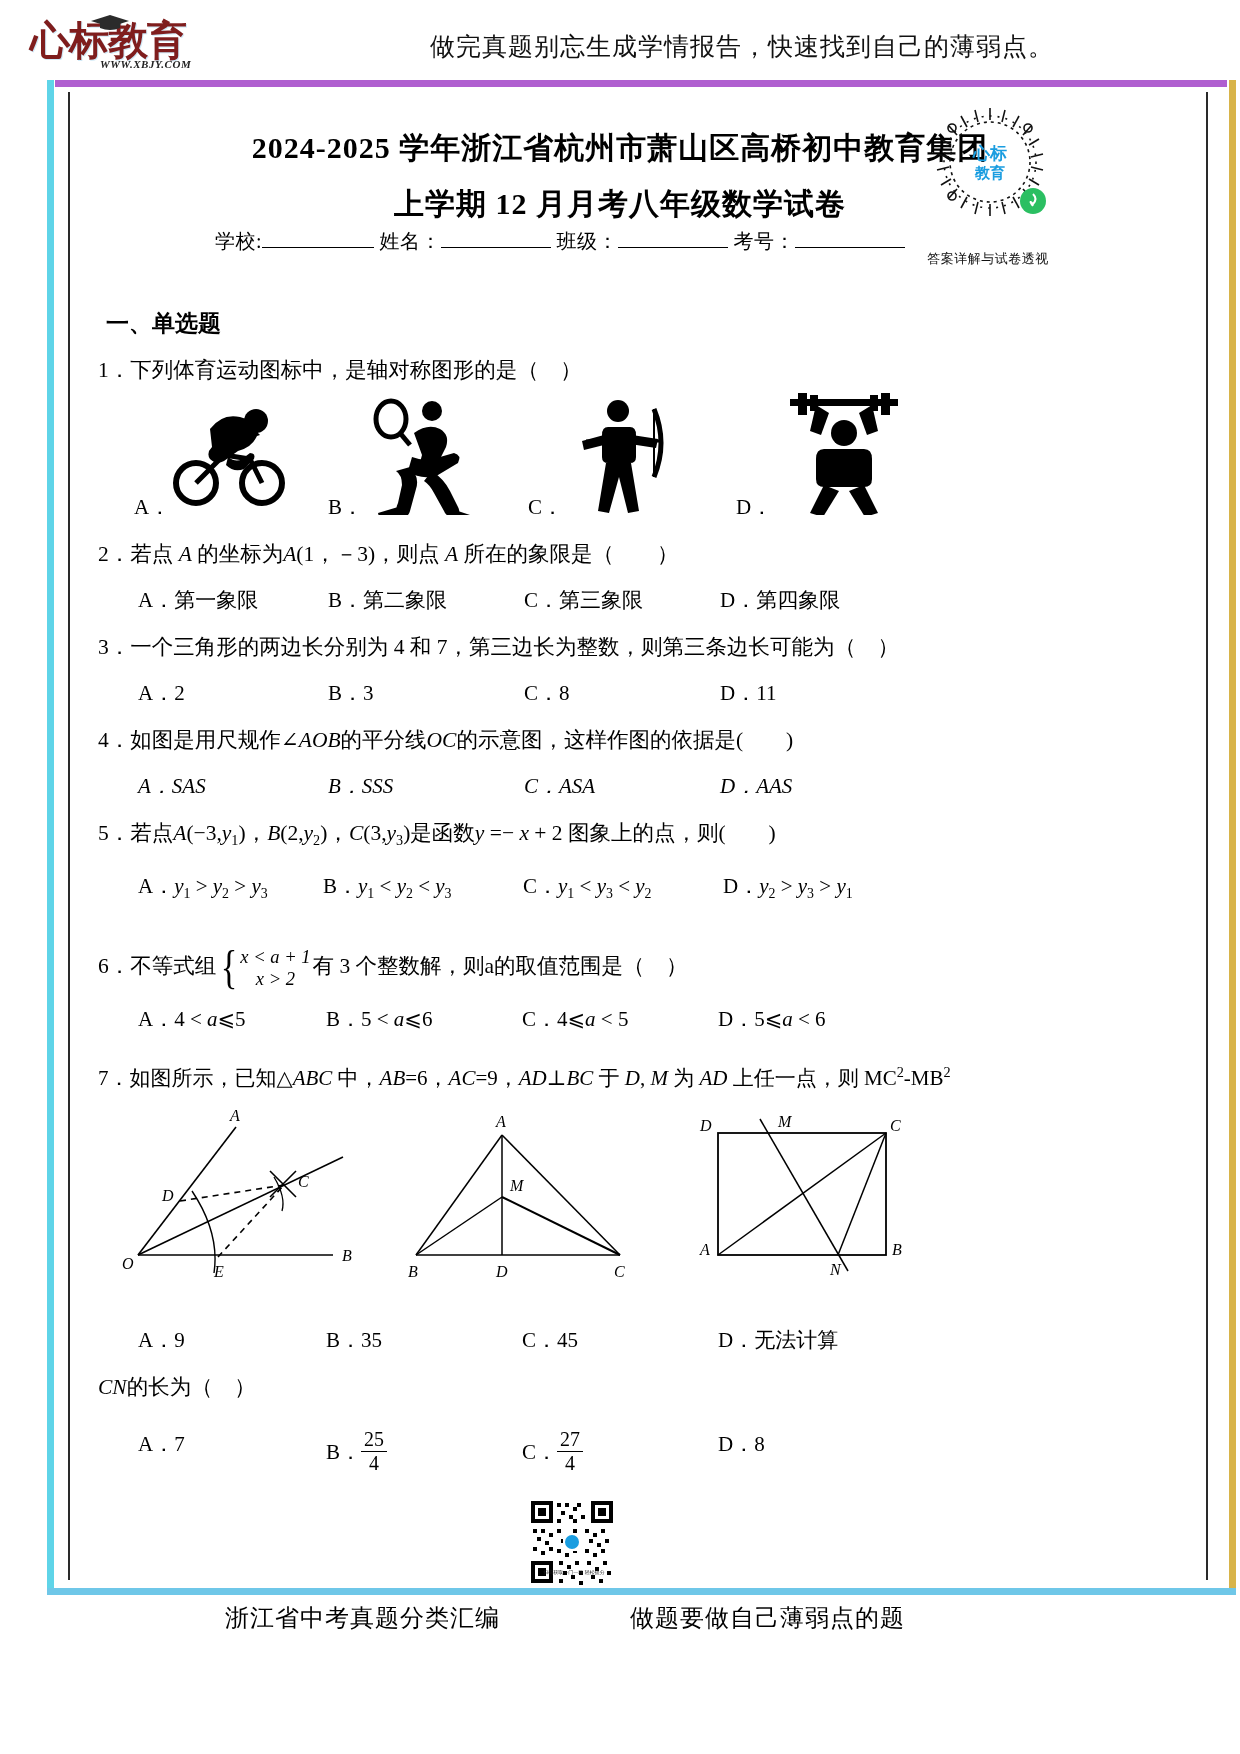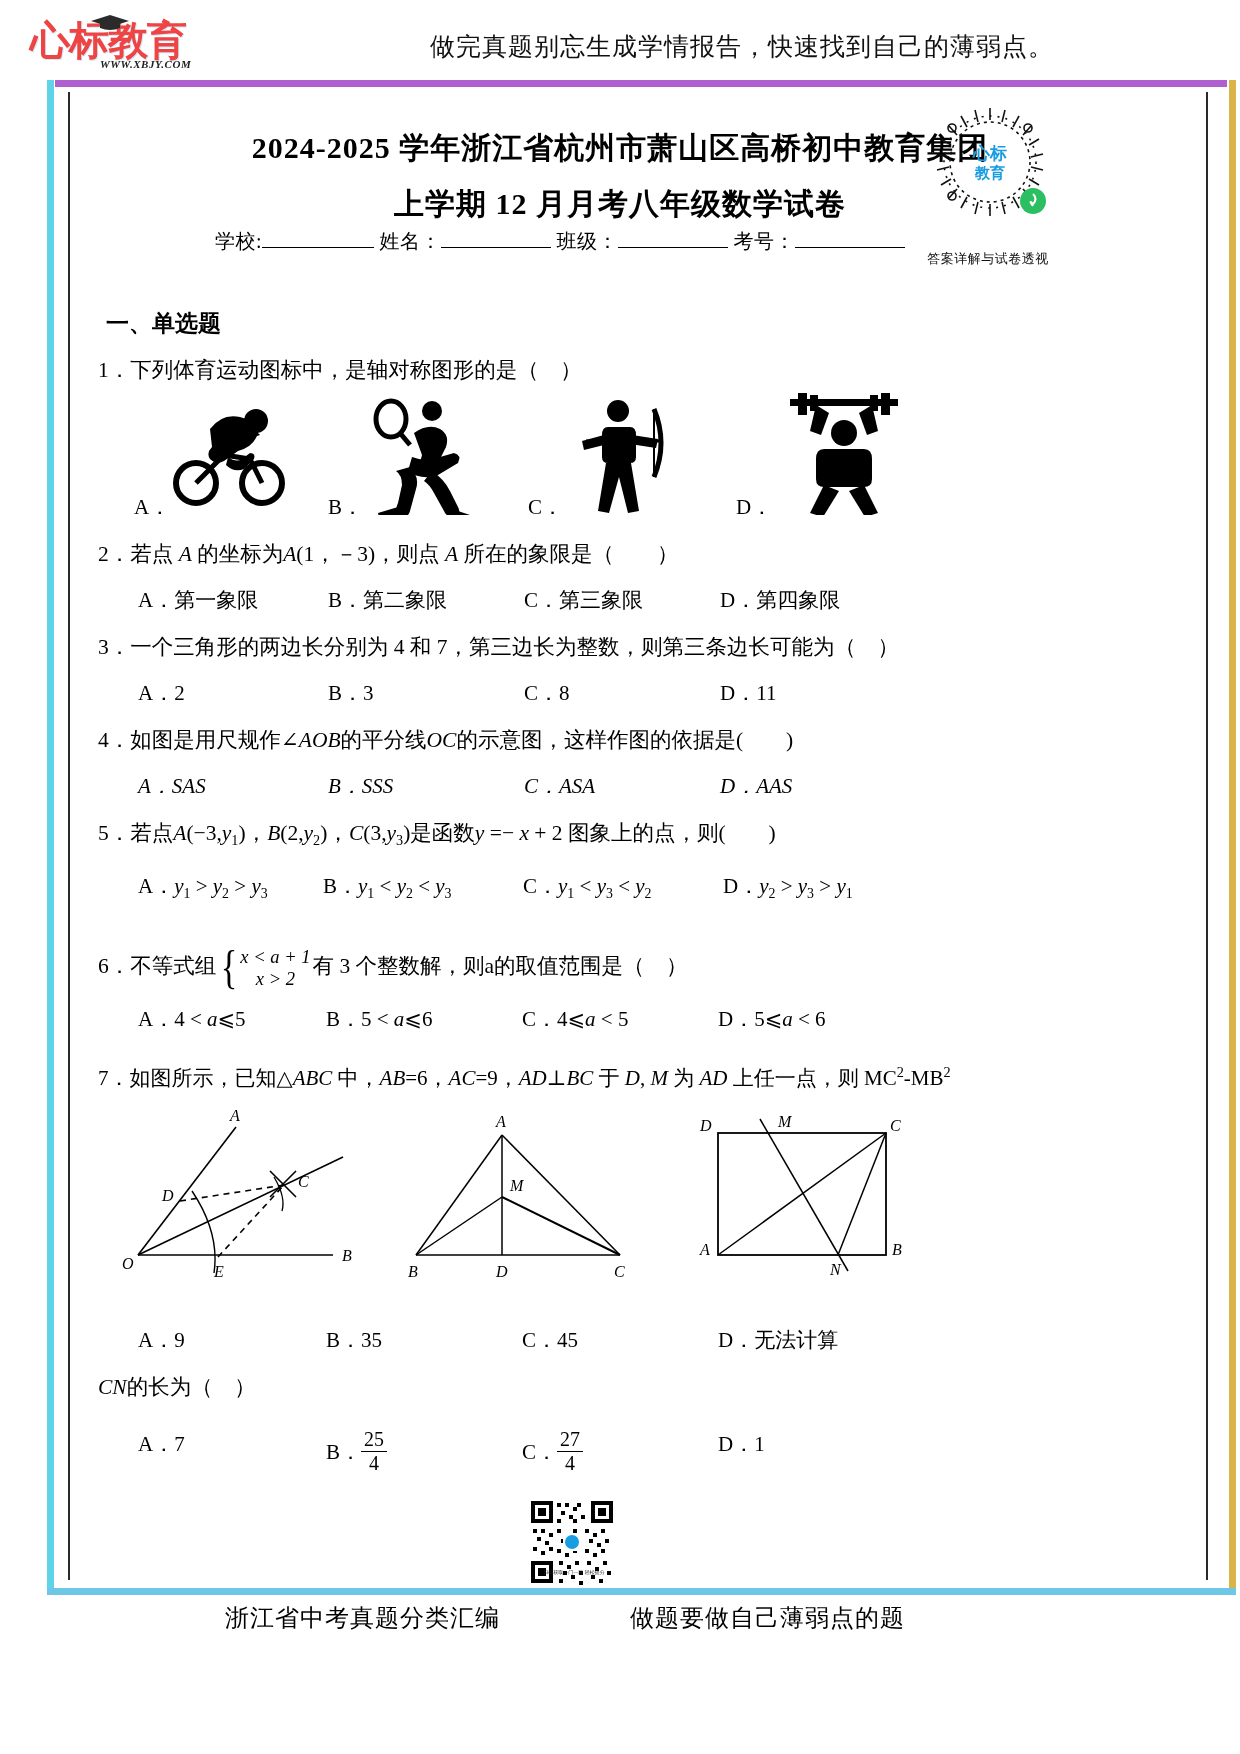--- a/index.html
+++ b/index.html
@@ -17,21 +17,21 @@
   .top-banner{
     position:absolute; left:0; top:0; width:1240px; height:88px;
     display:flex; align-items:center;
   }
   .logo-wrap{
     position:absolute; left:30px; top:18px; width:175px; height:60px;
   }
   .logo-text{
     font-family:"Liberation Sans","DejaVu Sans",sans-serif;
     font-weight:bold; font-size:40px; letter-spacing:-1px;
-    color:#ef4444;
+    color:#7f1d1d;
     line-height:44px;
     text-shadow: 1px 1px 0 #cfe9f7;
     white-space:nowrap;
   }
   .logo-cap{
     position:absolute; left:60px; top:-4px; width:40px; height:17px;
   }
   .logo-url{
     position:absolute; left:70px; top:40px;
     font-family:"Liberation Serif",serif;
@@ -452,21 +452,21 @@
     <span class="opt" style="width:196px">B．35</span>
     <span class="opt" style="width:196px">C．45</span>
     <span class="opt" style="width:200px">D．无法计算</span>
   </div>
 
   <div class="q-line"><span class="mi">CN</span>的长为（　）</div>
   <div class="opt-line" style="margin-top:24px;">
     <span class="opt" style="width:188px">A．7</span>
     <span class="opt" style="width:196px"><span>B．</span><span class="frac"><span class="num">25</span><span class="den">4</span></span></span>
     <span class="opt" style="width:196px"><span>C．</span><span class="frac"><span class="num">27</span><span class="den">4</span></span></span>
-    <span class="opt" style="width:200px">D．1</span>
+    <span class="opt" style="width:200px">D．8</span>
   </div>
 
 </div>
 
 <svg class="footer-qr" viewBox="0 0 90 90">
   <rect x="0" y="0" width="90" height="90" fill="#fff"></rect>
   <g fill="#000">
     <rect x="4" y="4" width="22" height="22"></rect>
       <rect x="8" y="8" width="14" height="14" fill="#fff"></rect>
       <rect x="11" y="11" width="8" height="8"></rect>

